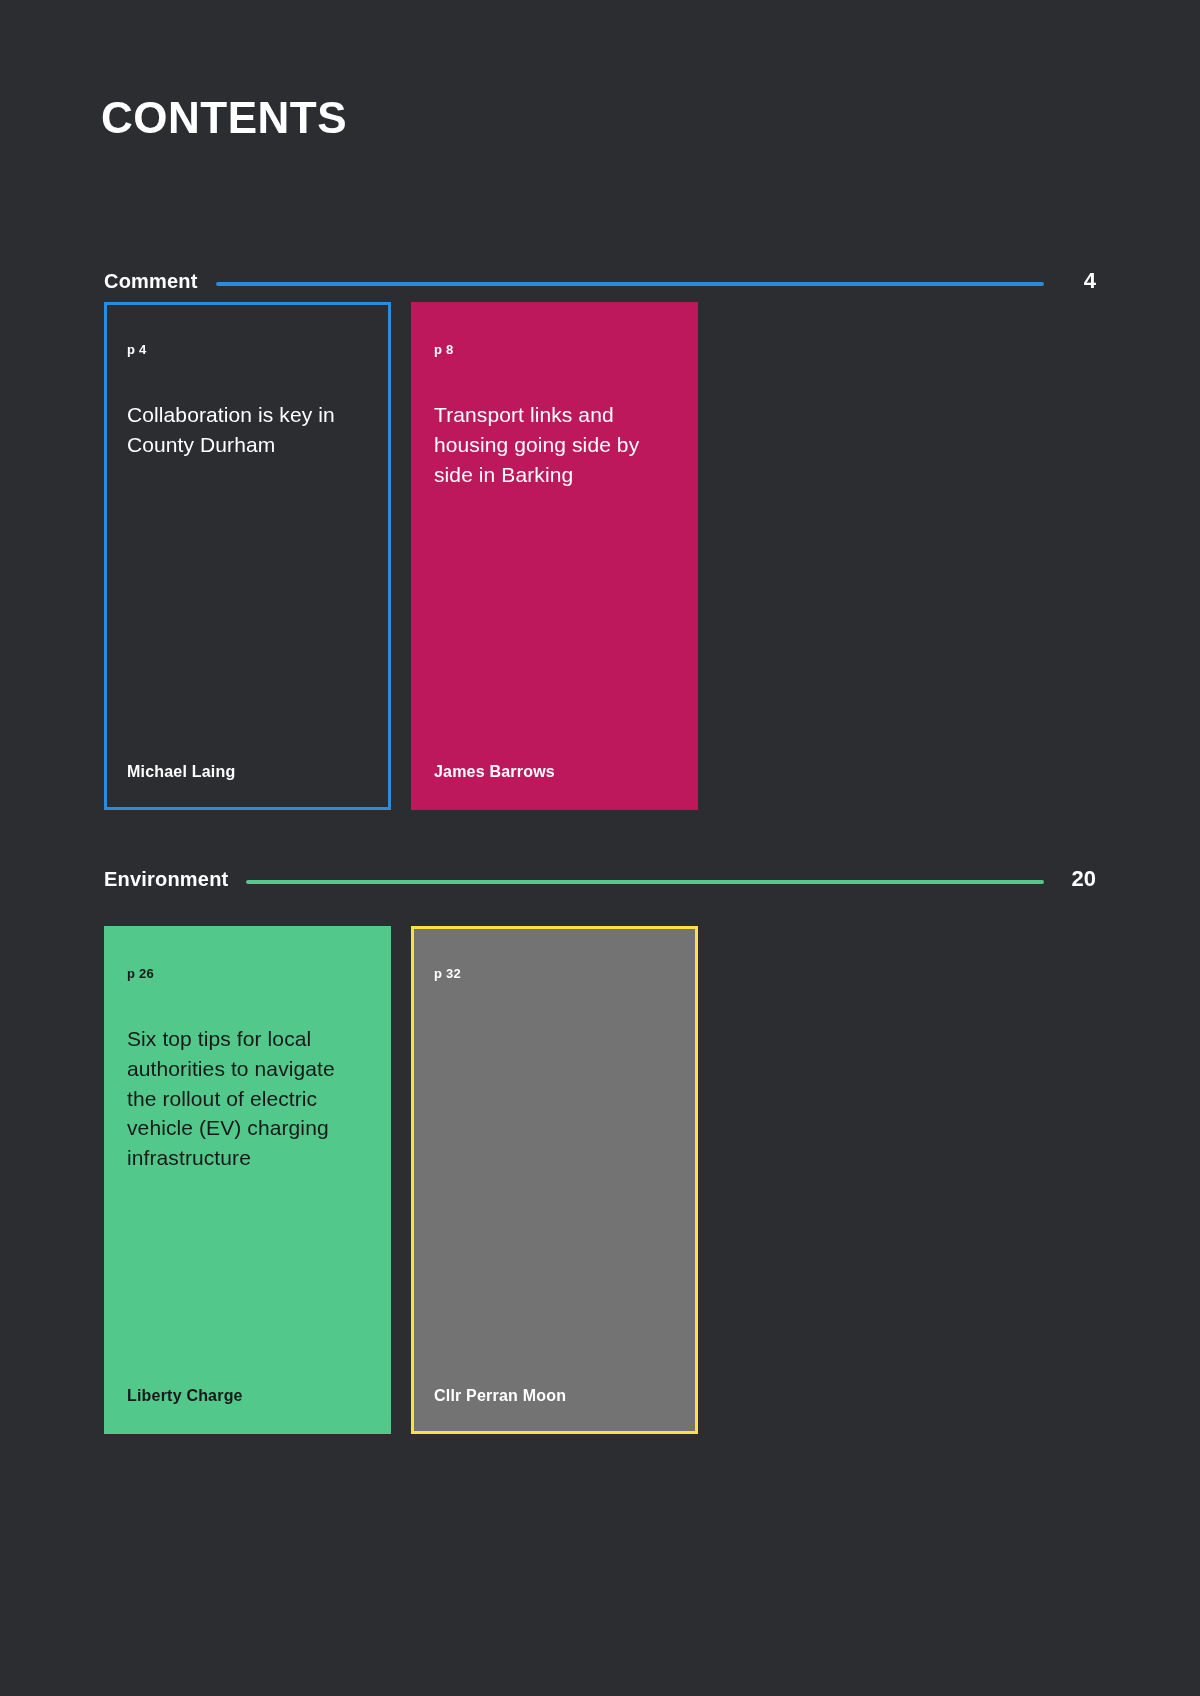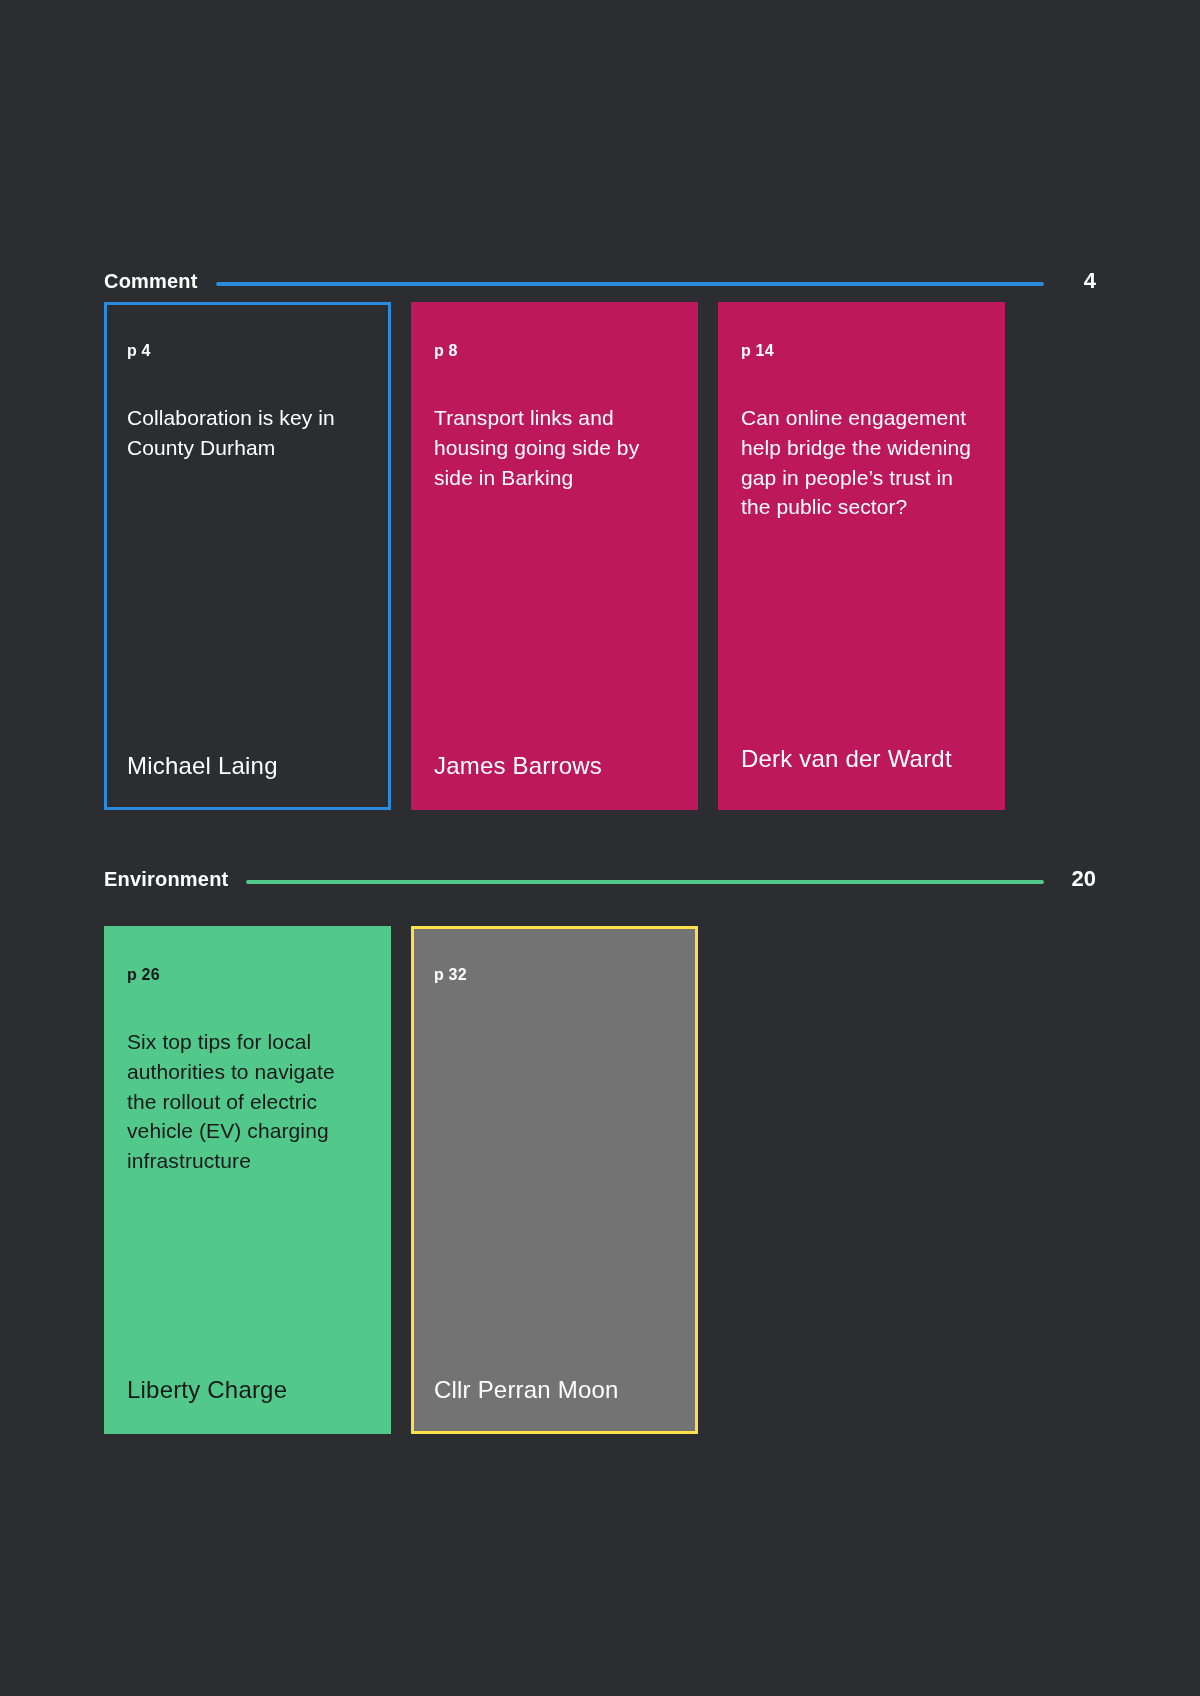--- a/index.html
+++ b/index.html
@@ -95,58 +95,59 @@
   .card-filled-green {
     background: #52c98a;
     border: 3px solid transparent;
   }
   .card-outline-green {
     background: #737373;
     border: 3px solid #fde047;
   }
 
   .card-pagenum {
-    font-size: 16px;
+    font-size: 13px;
     font-weight: bold;
     line-height: 1;
     margin-bottom: 44px;
     letter-spacing: 0.2px;
   }
   .card-title {
     font-size: 21px;
     font-weight: normal;
     line-height: 1.42;
     letter-spacing: 0.1px;
   }
   .card-author {
     position: absolute;
     left: 20px;
     bottom: 26px;
-    font-size: 24px;
-    font-weight: normal;
+    font-size: 16px;
+    font-weight: bold;
     line-height: 1.2;
     letter-spacing: 0.2px;
   }
 
   
   .t-light .card-pagenum,
   .t-light .card-title,
   .t-light .card-author { color: #ffffff; }
   .t-dark .card-pagenum,
   .t-dark .card-title,
   .t-dark .card-author { color: #16181b; }
 
   
   .author-raised { bottom: 33px; }
 </style>
 </head>
 <body>
 
 <div id="page">
 
+  <div class="page-title">CONTENTS</div>
 
   <div class="section" style="top:264px;">
     <div class="section-head">
       <span class="section-label">Comment</span>
       <span class="section-rule" style="background:#2b8bdc;"></span>
       <span class="section-page">4</span>
     </div>
   </div>
 
   <div class="card-row" style="top:302px;">
@@ -156,25 +157,20 @@
       <div class="card-title">Collaboration is key in County Durham</div>
       <div class="card-author">Michael Laing</div>
     </div>
 
     <div class="card card-filled-blue t-light">
       <div class="card-pagenum">p 8</div>
       <div class="card-title">Transport links and housing going side by side in Barking</div>
       <div class="card-author">James Barrows</div>
     </div>
 
-    <div class="card card-filled-blue t-light">
-      <div class="card-pagenum">p 14</div>
-      <div class="card-title">Can online engagement help bridge the widening gap in people’s trust in the public sector?</div>
-      <div class="card-author author-raised">Derk van der Wardt</div>
-    </div>
 
   </div>
 
   <div class="section" style="top:862px;">
     <div class="section-head">
       <span class="section-label">Environment</span>
       <span class="section-rule" style="background:#52c98a;"></span>
       <span class="section-page">20</span>
     </div>
   </div>

